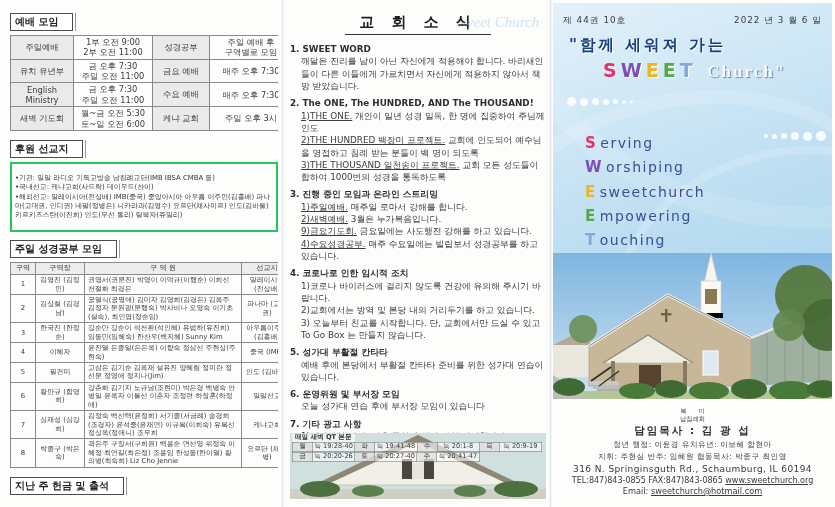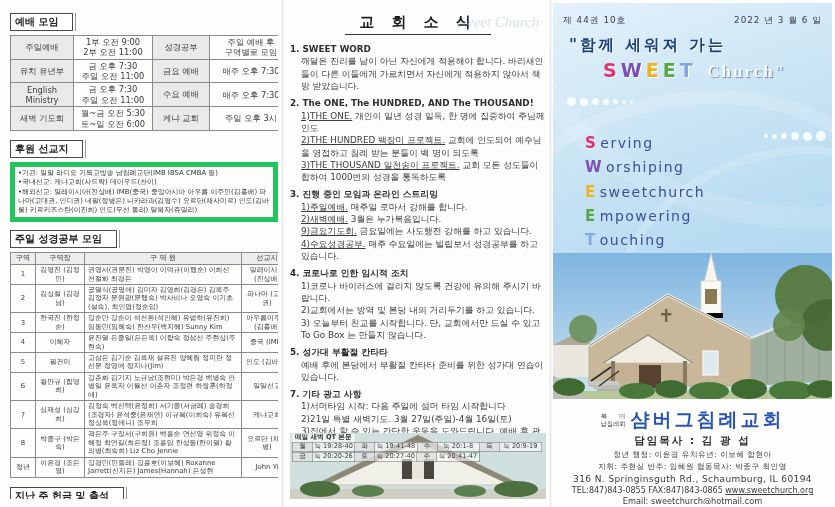--- a/index.html
+++ b/index.html
@@ -13,21 +13,21 @@
     padding:1px 14px 1px 4px;font-size:10px;font-weight:bold;color:#222;
     box-shadow:2px 0 0 #fff,3px 0 0 #999;margin:2px 0 4px 0;}
   table{border-collapse:collapse;}
   .tbl{width:100%;table-layout:fixed;}
   .tbl td,.tbl th{border:1px solid #8a8a8a;padding:1px 2px;vertical-align:middle;}
   .wtable{font-size:8.3px;margin-bottom:6px;}
   .wtable .lab{background:#eaeaea;text-align:center;width:58px;}
   .wtable .lab2{background:#eaeaea;text-align:center;width:52px;}
   .wtable .val{text-align:center;width:74px;line-height:1.25;}
   .wtable .val2{text-align:center;width:78px;line-height:1.25;}
-  .mbox{border:5px solid #22c55e;font-size:6.9px;line-height:1.35;padding:2px 3px;margin-bottom:5px;color:#333;}
+  .mbox{border:2px solid #22c55e;font-size:6.9px;line-height:1.35;padding:10px 3px;margin-bottom:5px;color:#333;}
   .btable{font-size:6.9px;line-height:1.22;margin-bottom:6px;}
   .btable th{background:#ededed;font-weight:normal;text-align:center;font-size:7.2px;}
   .btable .c-no{width:20px;text-align:center;}
   .btable .c-ld{width:44px;text-align:center;}
   .btable .c-mb{width:150px;text-align:left;padding:1px 3px;}
   .btable .c-ms{width:46px;text-align:center;}
   
   .panel-mid{position:absolute;left:290px;top:8px;width:256px;height:493px;overflow:hidden;}
   .mid-titlewrap{position:relative;text-align:center;margin:4px 0 8px 0;}
   .watermark{position:absolute;right:0px;top:2px;font-family:"Liberation Serif","DejaVu Serif",serif;
@@ -193,26 +193,20 @@
             <td class="c-ld">심재성 (심강희)</td>
             <td class="c-mb">김정숙 백선택(윤정희) 서기종(서금례) 송경희(조경자) 윤석중(윤채연) 이규복(이희숙) 유복선 정상옥(정애니) 조무희</td>
             <td class="c-ms">케냐교회</td>
           </tr>
       <tr>
             <td class="c-no">8</td>
             <td class="c-ld">박종구 (박은숙)</td>
             <td class="c-mb">곽은주 구장서(구희원) 백용순 면선영 위정숙 이혜정 최연길(최은정) 조용임 한성동(한이열) 황의병(최숙희) Liz Cho Jennie</td>
             <td class="c-ms">요르단 (채정병)</td>
           </tr>
-      <tr>
-            <td class="c-no">청년</td>
-            <td class="c-ld">이윤경 (조은영)</td>
-            <td class="c-mb">강경민(민들레) 강용호(이보혜) Roxanne Jarrett(신지은) James(Hannah) 은성현</td>
-            <td class="c-ms">John Yi</td>
-          </tr>
     </tbody>
       </table>
 
     <div class="secbox">지난 주 헌금 및 출석</div>
     
     
   </div>
 
   <div class="foldline" style="left:281px"></div>
 
@@ -241,20 +235,24 @@
       </div>
       <div class="item">
         <div class="hd">4. 코로나로 인한 임시적 조치</div>
         <div class="bd"><span>1)코로나 바이러스에 걸리지 않도록 건강에 유의해 주시기 바랍니다.</span></div>
         <div class="bd"><span>2)교회에서는 방역 및 본당 내의 거리두기를 하고 있습니다.</span></div>
         <div class="bd"><span>3) 오늘부터 친교를 시작합니다. 단, 교회에서만 드실 수 있고 To Go Box 는 만들지 않습니다.</span></div>
       </div>
       <div class="item">
         <div class="hd">5. 성가대 부활절 칸타타</div>
         <div class="bd">예배 후에 본당에서 부활절 칸타타 준비를 위한 성가대 연습이 있습니다.</div>
+      </div>
+      <div class="item">
+        <div class="hd">6. 운영위원 및 부서장 모임</div>
+        <div class="bd">오늘 성가대 연습 후에 부서장 모임이 있습니다</div>
       </div>
       <div class="item">
         <div class="hd">7. 기타 광고 사항</div>
         <div class="bd"><span>1)서머타임 시작: 다음 주일에 섬머 타임 시작합니다</span></div>
         <div class="bd"><span>2)21일 특별 새벽기도. 3월 27일(주일)-4월 16일(토)</span></div>
         <div class="bd"><span>3)집에서 할 수 있는 간단한 운동을 도와드립니다. 예배 후 관심 있으신 분은 Sam Chung에게 문의해 주세요.</span></div>
       </div>
     </div>
 
     <div class="photo-mid">
@@ -407,21 +405,20 @@
         <ellipse cx="156" cy="138" rx="20" ry="9" fill="#497a3a"></ellipse>
         <ellipse cx="196" cy="136" rx="18" ry="10" fill="#3f6b33"></ellipse>
         <ellipse cx="238" cy="138" rx="22" ry="10" fill="#497a3a"></ellipse>
         <ellipse cx="270" cy="136" rx="16" ry="9" fill="#3f6b33"></ellipse>
       </svg>
     </div>
 
     <div class="rfooter">
       <div class="namerow">
         <div class="denom"><span>북      미</span><br><span>남침례회</span></div>
-        <div class="churchname">샴버그침례교회</div>
       </div>
       <div class="pastor">담임목사 : 김 광 섭</div>
       <div class="staff">청년 행정: 이윤경   유치유년: 이보혜 함현아</div>
       <div class="staff">지휘: 주현실   반주: 임혜원   협동목사: 박종구 최인영</div>
       <div class="addr">316 N. Springinsguth Rd., Schaumburg, IL 60194</div>
       <div class="telrow">
         <span>TEL:847)843-0855    FAX:847)843-0865</span>
         <span class="weblink">www.sweetchurch.org</span>
       </div>
       <div class="emailrow">

